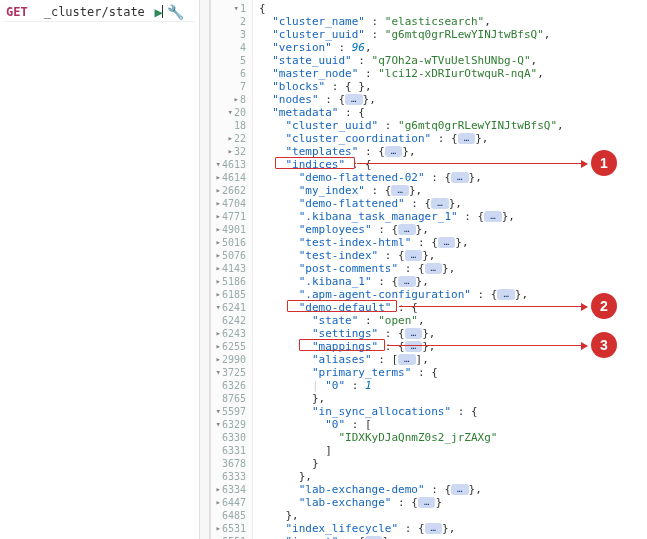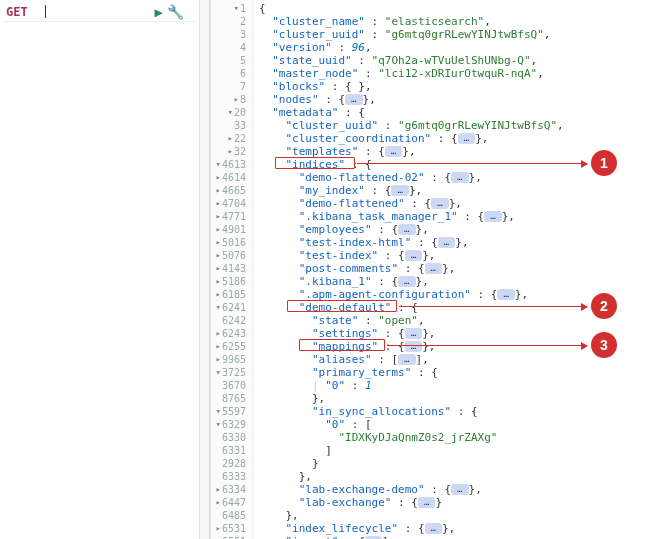--- a/index.html
+++ b/index.html
@@ -31,66 +31,67 @@
   .topsel { position:absolute; left:256px; right:4px; top:0; height:14px; background:#e6efff; z-index:-1; }
   .gline { height:13px; }
 </style>
 </head>
 <body>
 
 <div class="layout">
   <div class="left">
     <div class="req">
       <span class="method">GET</span>
+      <span class="path">_cluster/state</span>
         <span class="cursor"></span>
     </div>
     <span class="run">▶</span>
     <span class="wrench">🔧</span>
   </div>
 
   <div class="divider"></div>
 
   <div class="right">
     <div class="gutter">
       <div class="gline open">1</div>
       <div class="gline">2</div>
       <div class="gline">3</div>
       <div class="gline">4</div>
       <div class="gline">5</div>
       <div class="gline">6</div>
       <div class="gline">7</div>
       <div class="gline fold">8</div>
       <div class="gline open">20</div>
-      <div class="gline">33</div>
+      <div class="gline">18</div>
       <div class="gline fold">22</div>
       <div class="gline fold">32</div>
       <div class="gline open">4613</div>
       <div class="gline fold">4614</div>
-      <div class="gline fold">4665</div>
+      <div class="gline fold">2662</div>
       <div class="gline fold">4704</div>
       <div class="gline fold">4771</div>
       <div class="gline fold">4901</div>
       <div class="gline fold">5016</div>
       <div class="gline fold">5076</div>
       <div class="gline fold">4143</div>
       <div class="gline fold">5186</div>
       <div class="gline fold">6185</div>
       <div class="gline open">6241</div>
       <div class="gline">6242</div>
       <div class="gline fold">6243</div>
       <div class="gline fold">6255</div>
-      <div class="gline fold">9965</div>
+      <div class="gline fold">2990</div>
       <div class="gline open">3725</div>
-      <div class="gline">3670</div>
+      <div class="gline">6326</div>
       <div class="gline">8765</div>
       <div class="gline open">5597</div>
       <div class="gline open">6329</div>
       <div class="gline">6330</div>
       <div class="gline">6331</div>
-      <div class="gline">2928</div>
+      <div class="gline">3678</div>
       <div class="gline">6333</div>
       <div class="gline fold">6334</div>
       <div class="gline fold">6447</div>
       <div class="gline">6485</div>
       <div class="gline fold">6531</div>
       <div class="gline fold">6551</div>
 
     </div>
 
     <div class="code">

